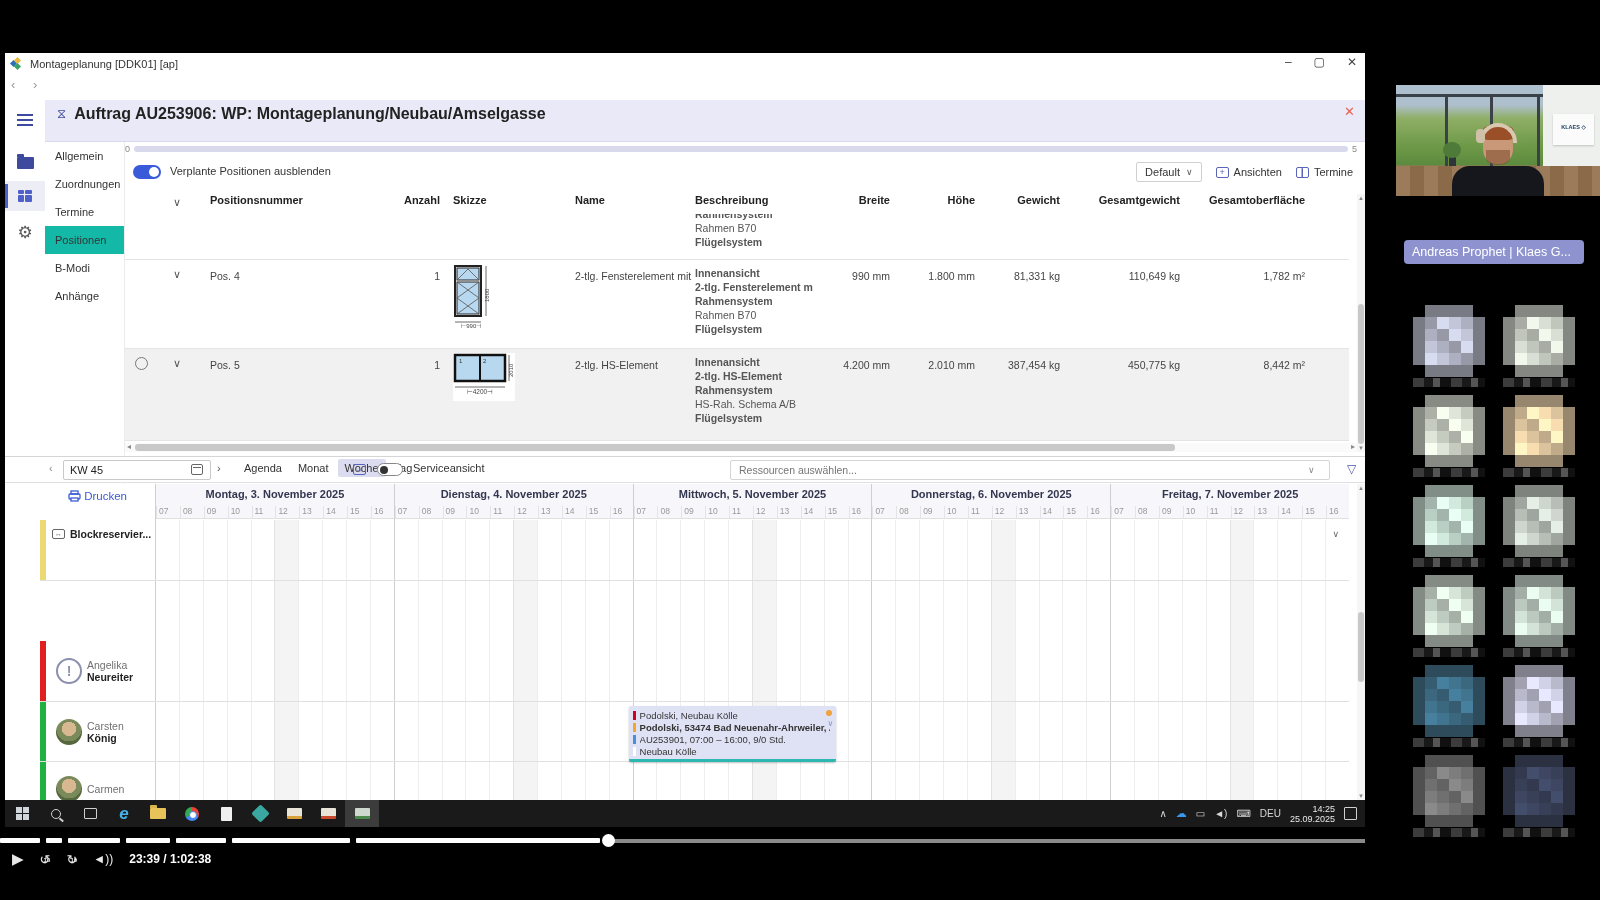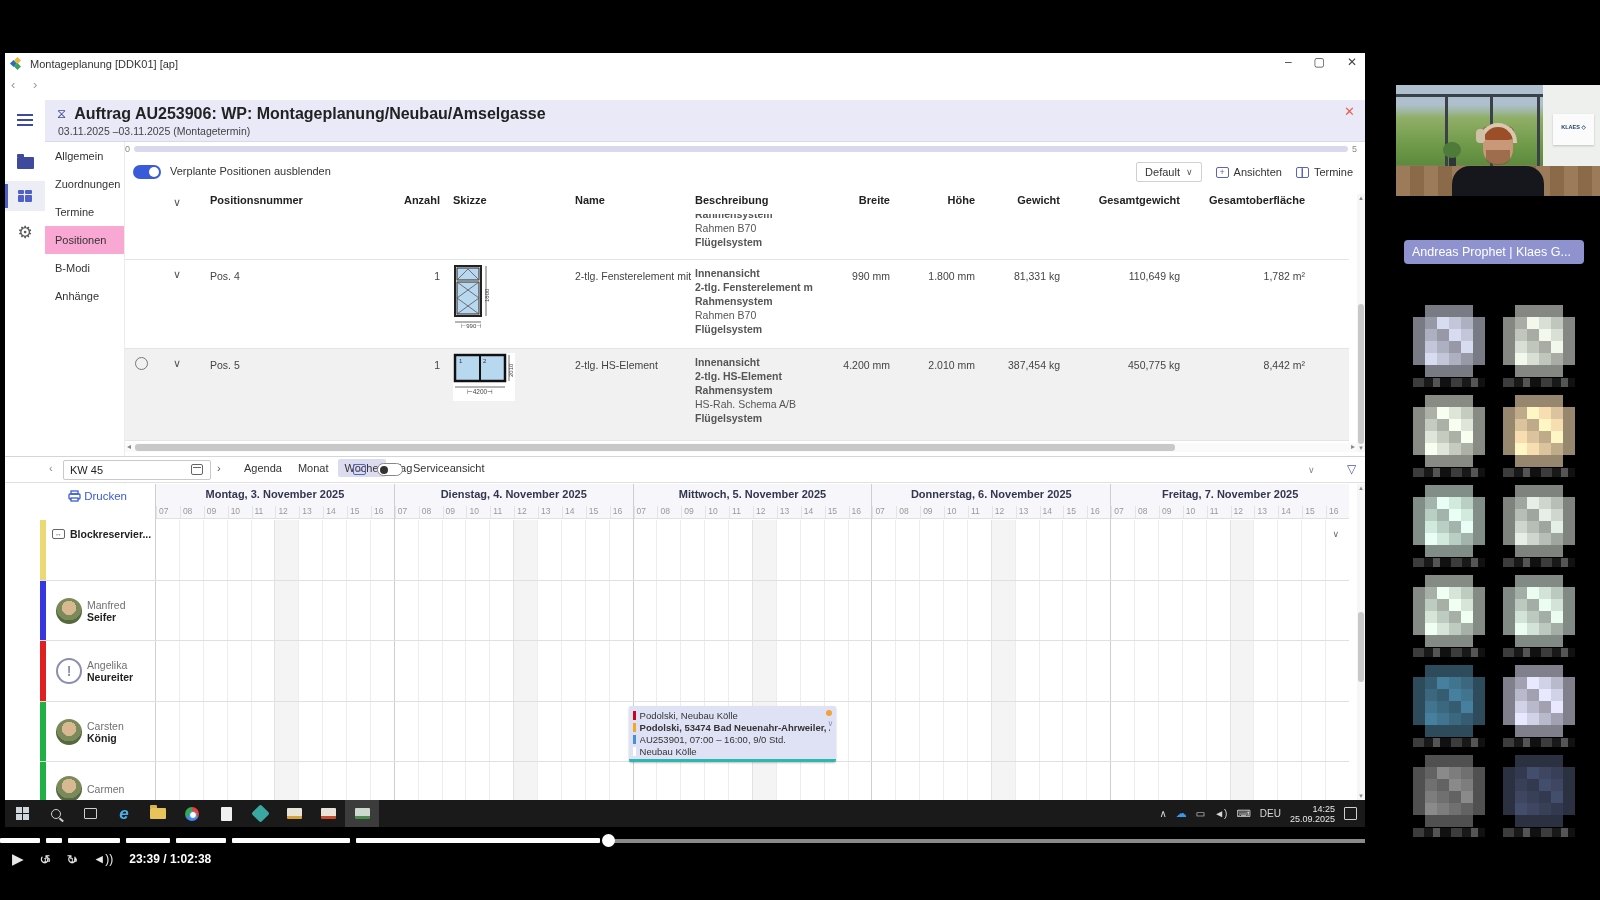--- a/index.html
+++ b/index.html
@@ -34,21 +34,21 @@
   .burger { width:16px; height:12px; border-top:2px solid #3d4a9e; border-bottom:2px solid #3d4a9e; position:relative; }
   .burger::after { content:""; position:absolute; left:0; top:3px; width:100%; height:2px; background:#3d4a9e; }
   .folder-ic { width:17px; height:12px; background:#3d4a9e; border-radius:1px; position:relative; }
   .folder-ic::before { content:""; position:absolute; left:0; top:-3px; width:7px; height:3px; background:#3d4a9e; border-radius:1px 1px 0 0; }
   .grid-ic { width:15px; height:13px; display:grid; grid-template-columns:6px 7px; grid-template-rows:4px 7px; gap:1px; }
   .grid-ic i { background:#4f61c8; border-radius:1px; }
   .gear-ic { color:#5a5a5a; font-size:17px; line-height:1; }
 
   .side-nav { position:absolute; left:40px; top:89px; width:80px; bottom:27px; background:#fff; border-right:1px solid #ececec; }
   .side-item { height:28px; line-height:28px; padding-left:10px; font-size:11px; color:#333; cursor:pointer; }
-  .side-item.active { background:#f9a8d4; }
+  .side-item.active { background:#14b8a6; }
 
   
   .range-bar { position:absolute; left:120px; top:90px; right:8px; height:12px; display:flex; align-items:center; gap:4px; }
   .range-bar .rmin,.range-bar .rmax { font-size:9px; color:#888; }
   .range-track { flex:1; height:6px; background:#d9d9ee; border-radius:3px; }
 
   
   .toggle-row { position:absolute; left:120px; top:107px; right:8px; height:26px; }
   .switch { position:absolute; left:8px; top:5px; width:28px; height:14px; border-radius:7px; background:#3a5bd9; }
   .switch i { position:absolute; right:2px; top:2px; width:10px; height:10px; border-radius:50%; background:#fff; }
@@ -230,21 +230,20 @@
     <div class="navrow">
       <span class="nav-back">‹</span>
       <span class="nav-fwd">›</span>
     </div>
 
     <div class="order-header">
       <div class="oh-row1">
         <span class="oh-hourglass">⧖</span>
         <span class="oh-title">Auftrag AU253906: WP: Montageplanung/Neubau/Amselgasse</span>
       </div>
-      <div class="oh-sub">03.11.2025 –03.11.2025 (Montagetermin)</div>
       <span class="oh-close">✕</span>
     </div>
 
     <div class="rail">
       <div class="rail-item" style="top:5px">
           <span class="burger"></span>
         </div>
       <div class="rail-item" style="top:48px">
           <span class="folder-ic"></span>
         </div>
@@ -399,20 +398,21 @@
           <span class="view-tab">Agenda</span>
           <span class="view-tab">Monat</span>
           <span class="view-tab active">Woche</span>
           <span class="view-tab">Tag</span>
         </span>
       <span class="sb-item" style="left:348px"><span class="boxplus" style="display:inline-block">→</span></span>
       <span class="mini-sw">
           <i></i>
         </span>
       <span class="sb-item" style="left:408px">Serviceansicht</span>
+      <input class="res-input" placeholder="Ressourcen auswählen..." style="">
       <span class="res-chev">∨</span>
       <span class="funnel">▽</span>
     </div>
 
     <div class="sched" id="sched">
         <div class="day-col" style="left: 150px; width: 238.8px;">
           <div class="day-head">Montag, 3. November 2025</div>
           <div class="hour-row">
             <div class="hour-lab" style="left: 0px; width: 23.88px;">07</div>
             <div class="hour-lab" style="left: 23.88px; width: 23.88px;">08</div>
@@ -540,28 +540,20 @@
             <rect x="1" y="4" width="11" height="5" rx="1" fill="none" stroke="#3b5bd7" stroke-width="1.3"></rect>
             <rect x="3" y="1" width="7" height="3" fill="none" stroke="#3b5bd7" stroke-width="1.3"></rect>
             <rect x="3" y="8" width="7" height="3" fill="#fff" stroke="#3b5bd7" stroke-width="1.3"></rect>
           </svg> <span>Drucken</span></div>
         <div class="res-row" style="top: 36px; height: 61px;">
           <div class="res-bar" style="background: rgb(234, 217, 116);"></div>
           <div class="block-ic">↔</div>
           <div class="block-label">Blockreservier...</div>
           <div class="block-chev">∨</div>
         </div>
-        <div class="res-row" style="top: 97px; height: 60px;">
-          <div class="res-bar" style="background: rgb(54, 54, 224);"></div>
-          <div class="res-ava photo-ava"></div>
-          <div class="res-names">
-            <div class="res-first">Manfred</div>
-            <div class="res-last">Seifer</div>
-          </div>
-        </div>
         <div class="res-row" style="top: 157px; height: 61px;">
           <div class="res-bar" style="background: rgb(224, 32, 32);"></div>
           <div class="res-ava warn-ava">!</div>
           <div class="res-names">
             <div class="res-first">Angelika</div>
             <div class="res-last">Neureiter</div>
           </div>
         </div>
         <div class="res-row" style="top: 218px; height: 60px;">
           <div class="res-bar" style="background: rgb(31, 177, 65);"></div>

